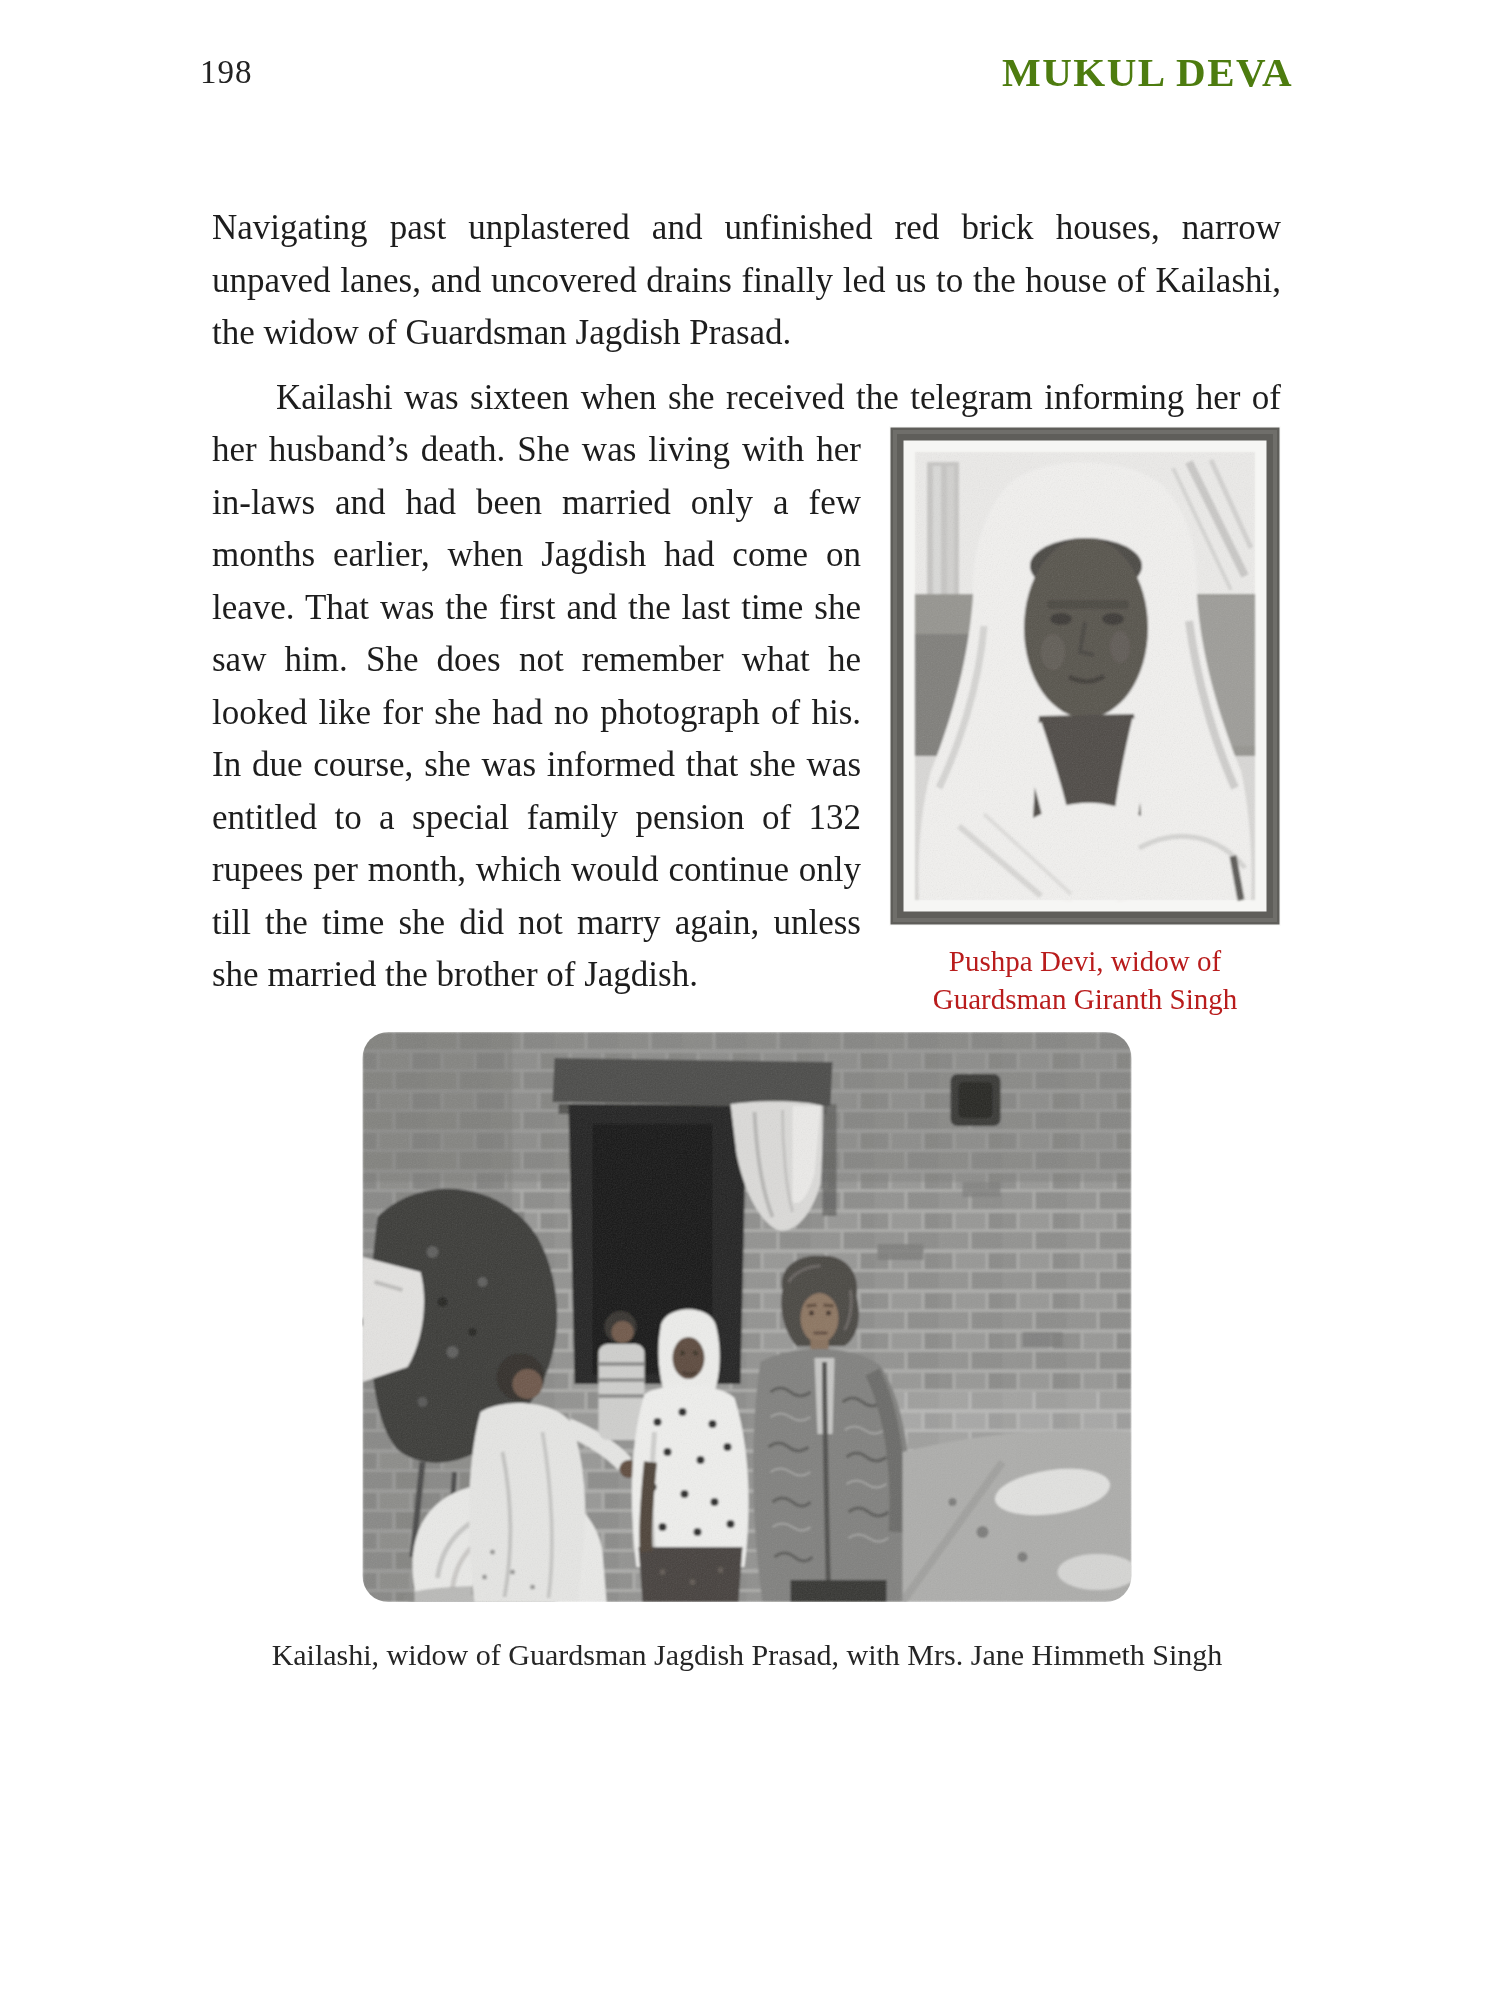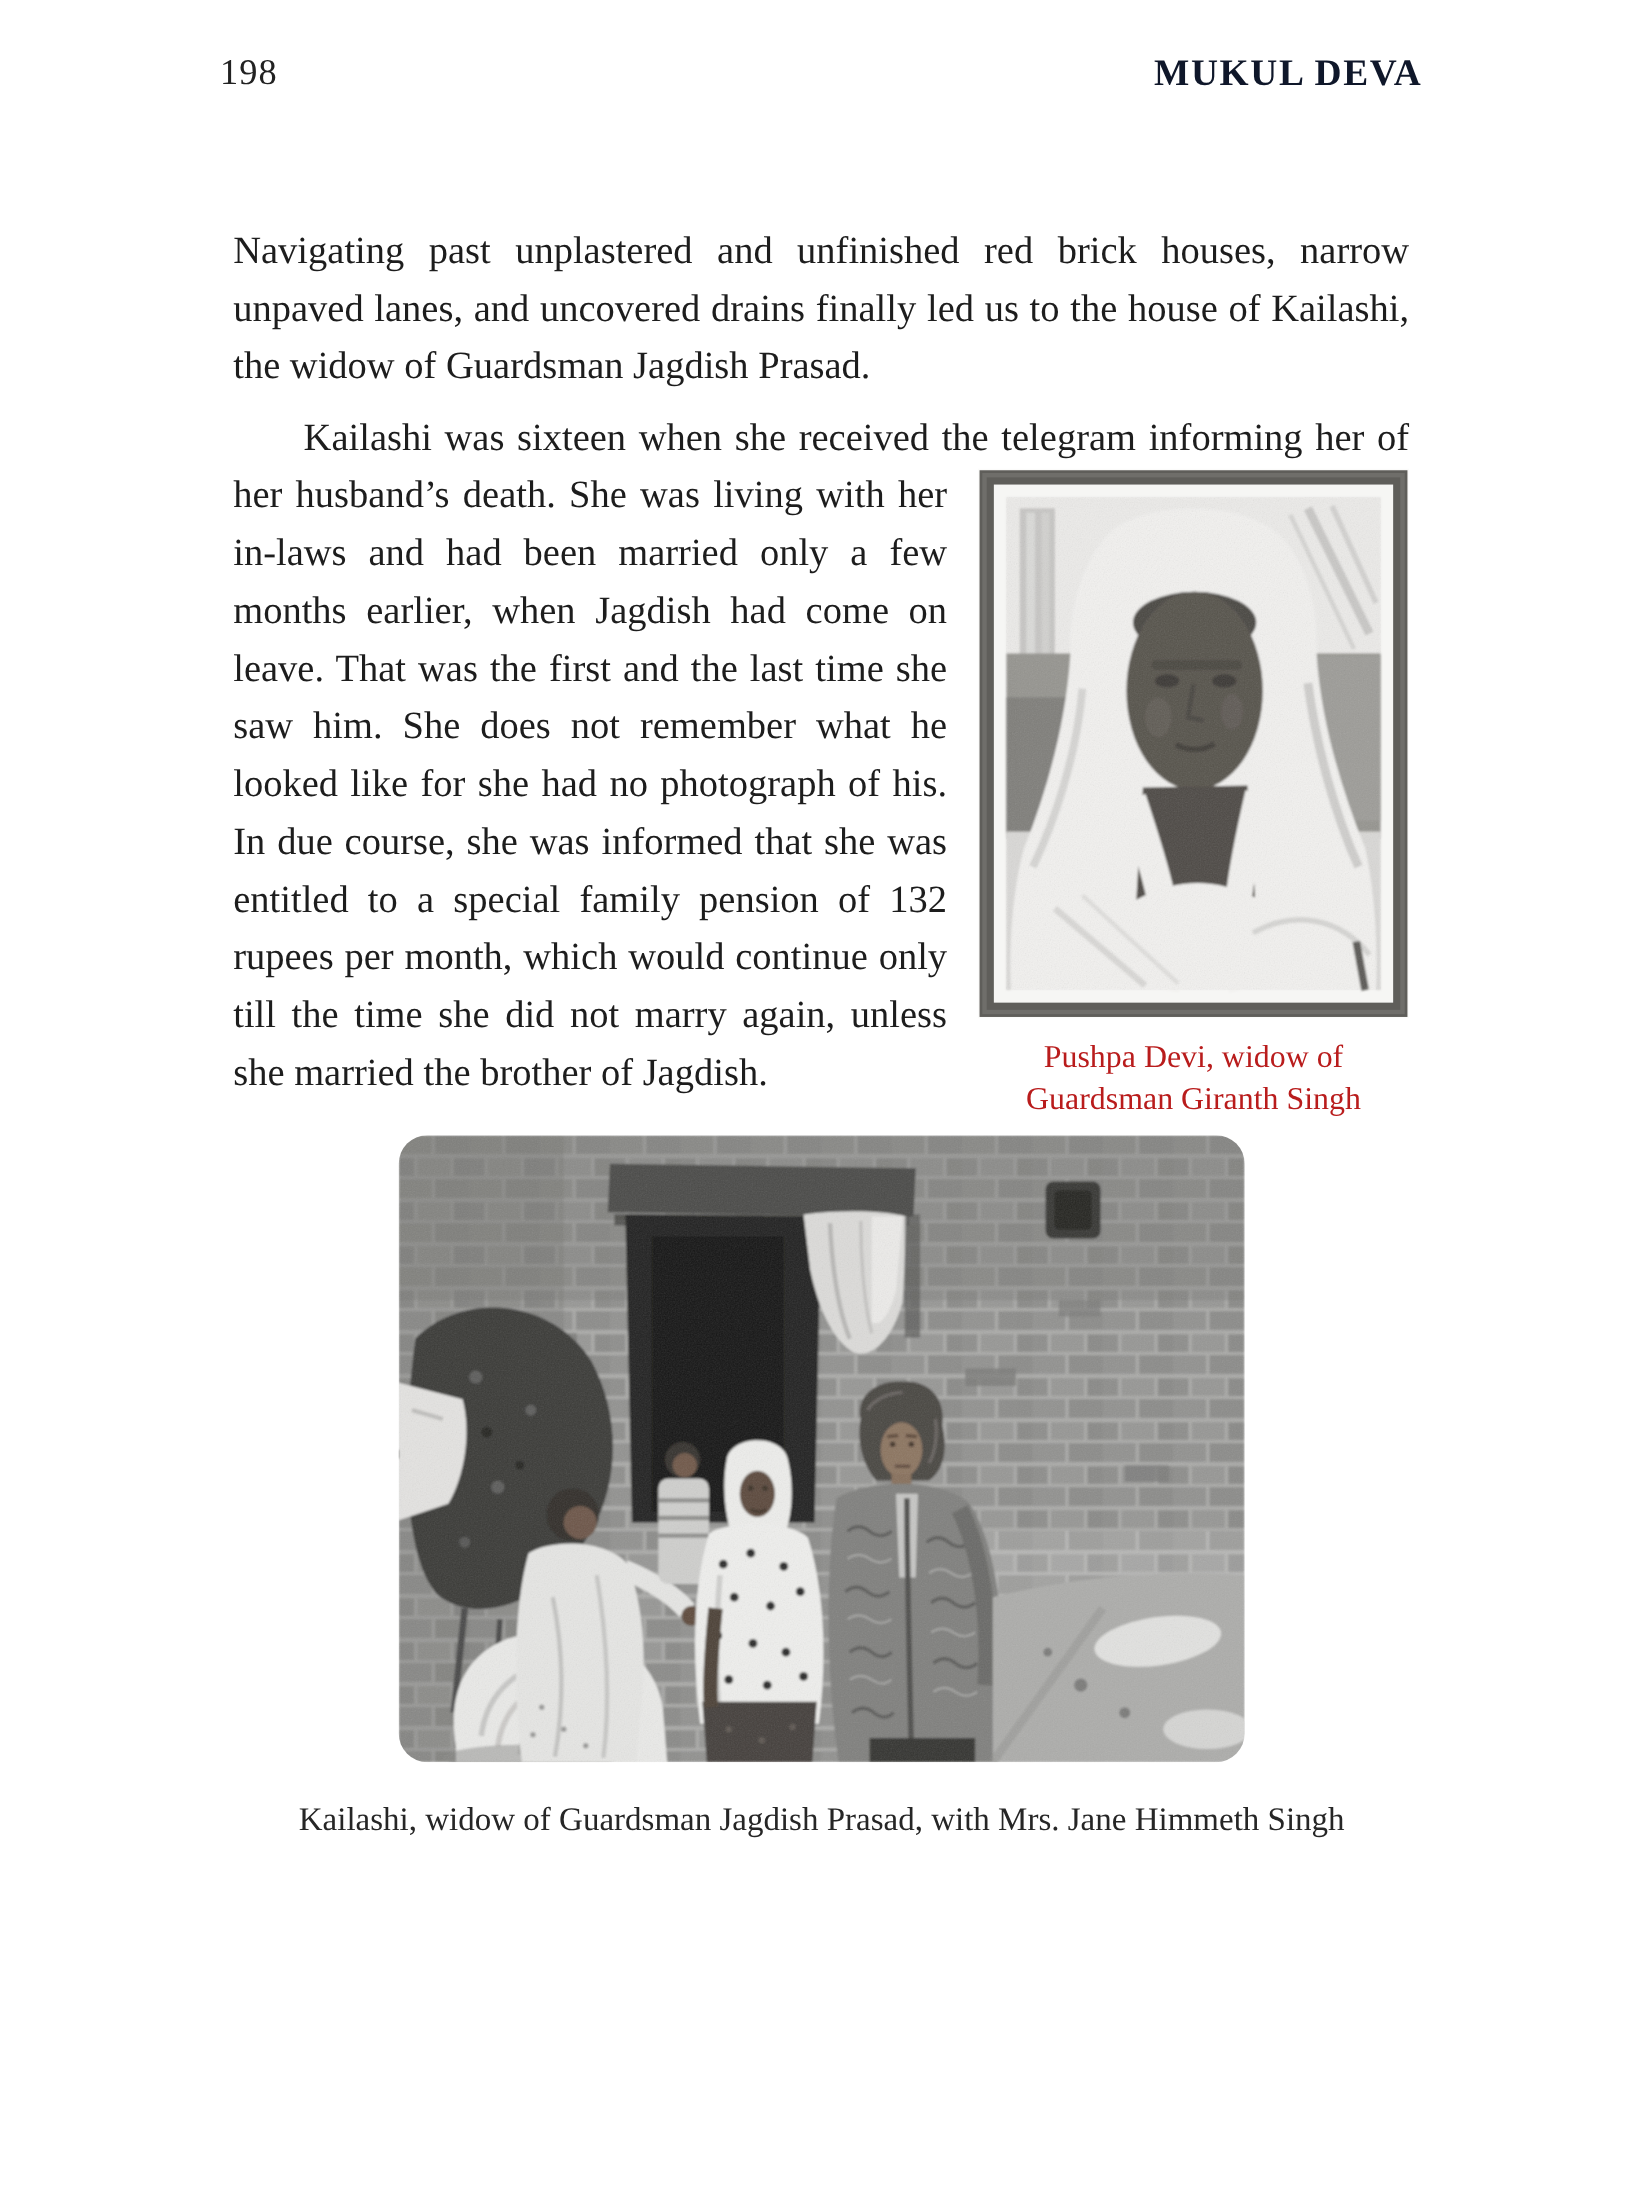--- a/index.html
+++ b/index.html
@@ -3,24 +3,24 @@
 <meta charset="utf-8">
 <style>
   html,body { margin:0; padding:0; background:#e9e9e9; }
   .page {
     position:relative; width:1500px; height:2000px; margin:0 auto;
     background:#ffffff; overflow:hidden;
     font-family:"Liberation Serif", serif; color:#1d1d1d;
   }
   .running-head {
     position:absolute; top:48px; left:200px; width:1093px;
-    display:flex; justify-content:space-between; align-items:flex-start;
+    display:flex; justify-content:space-between; align-items:center;
   }
   .pageno { font-size:33px; letter-spacing:1px; color:#222; }
-  .author { font-size:34px; font-weight:bold; letter-spacing:1.5px; color:#0f172a; }
+  .author { font-size:41px; font-weight:bold; letter-spacing:1.5px; color:#4d7c0f; }
   .text-block { position:absolute; top:190px; left:200px; width:1093px; }
   .par {
     margin:12px; font-size:35px; line-height:52.5px;
     text-align:justify; color:#1d1d1d;
   }
   .indent { text-indent:64px; }
   .par.last { margin-top:96px; text-align-last:justify; }
   .fig-portrait {
     float:right; display:block; width:392px;
     margin:2px 0 10px 28px; text-indent:0;

